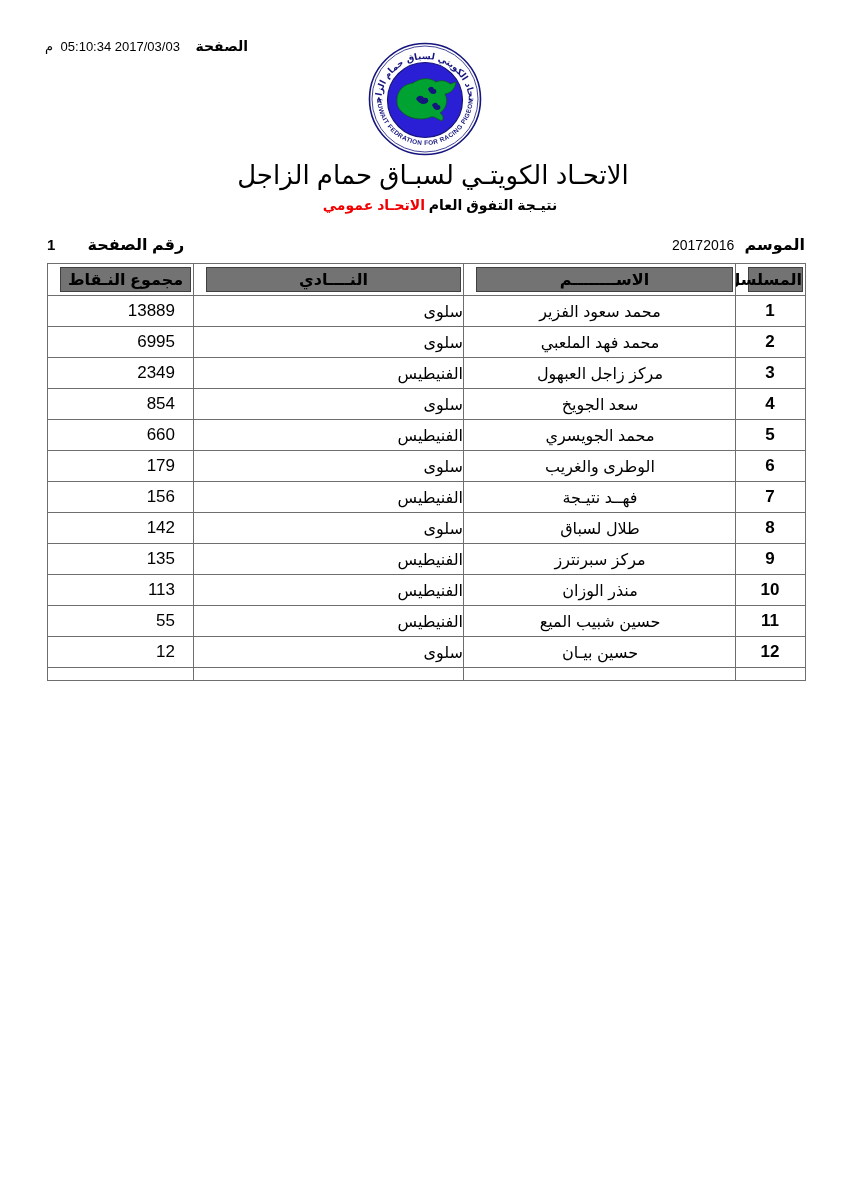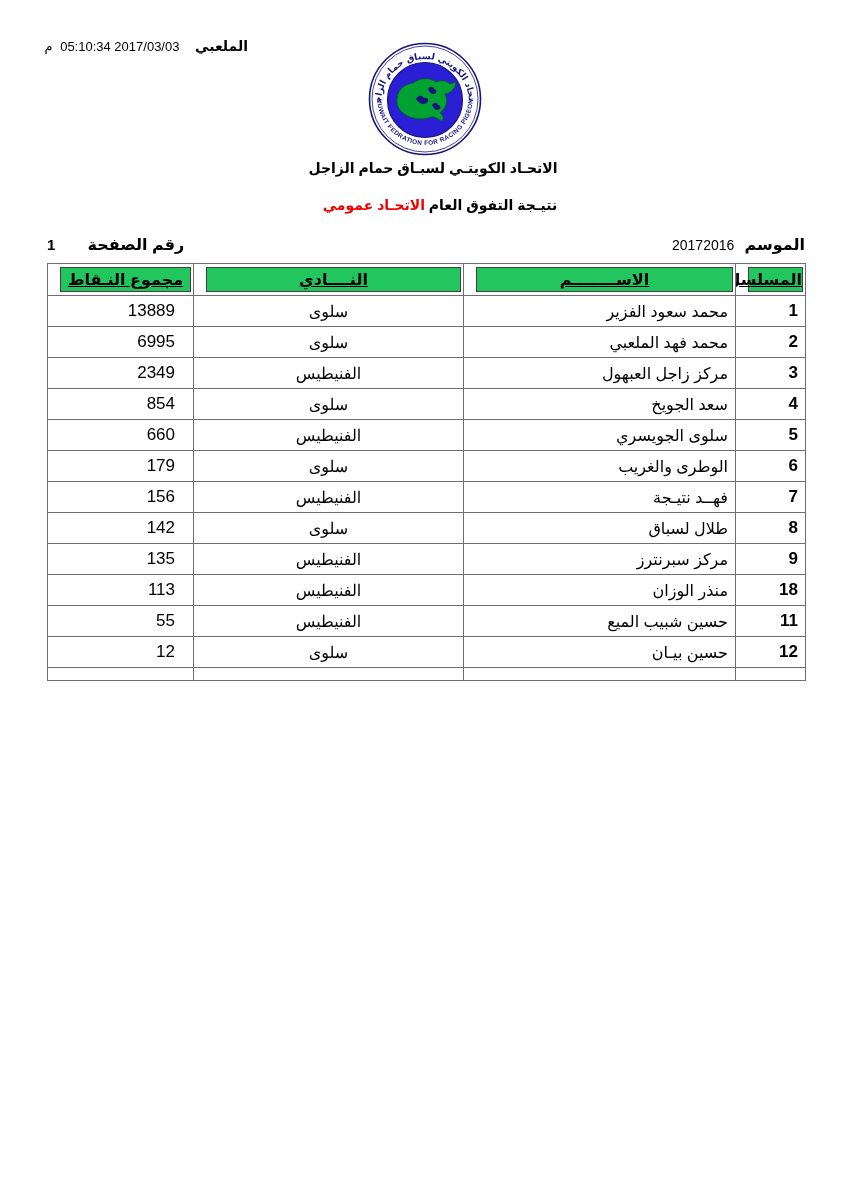--- a/index.html
+++ b/index.html
@@ -15,21 +15,21 @@
     direction:rtl; font-size:13px; white-space:nowrap;
   }
   .date-label { font-weight:bold; font-size:14px; margin-left:12px; }
   .date-value { direction:ltr; unicode-bidi:isolate; display:inline-block; margin-left:4px;text-align:center; }
   
   .logo-wrap { position:absolute; left:368px; top:42px; width:114px; height:114px; }
   
   .title-1 {
     position:absolute; top:160px; left:0; width:100%;
     text-align:center; direction:rtl;
-    font-weight:bold; font-size:14px;padding-left:18px;
+    font-weight:normal; font-size:26px;padding-left:18px;
   }
   .title-2 {
     position:absolute; top:197px; left:16px; width:100%;
     text-align:center; direction:rtl;
     font-weight:bold; font-size:14px;
   }
   .title-red { color:#f00000; }
   
   .meta-row {
     position:absolute; top:235px; left:47px; width:758px;
@@ -47,37 +47,37 @@
   }
   .report-table td, .report-table th {
     border:1px solid #6e6e6e; background:#fff; padding:0; vertical-align:middle;
     overflow:hidden; white-space:nowrap;
   }
   .hdr-row { height:32px; }
   .data-row { height:31px; }
   .empty-row { height:13px; }
   .hbox {
     margin:2px 2px 3px 12px; height:25px; line-height:24px;
-    background:#22c55e; border:1px solid #404040;
-    font-weight:bold; font-size:16px; text-align:center;text-decoration:underline;
+    background:#737373; border:1px solid #404040;
+    font-weight:bold; font-size:16px; text-align:center;
   }
   .hbox.serial-h { text-align:right; padding-left:2px; }
   td.serial-cell { font-weight:bold; text-align:right; padding-left:6px; font-size:17px; }
   td.name-cell   { text-align:right; padding-left:8px; }
-  td.club-cell   { text-align:center;font-family:Liberation Serif, serif; }
+  td.club-cell   { text-align:right; }
   td.points-cell { text-align:right; padding-left:9px; direction:ltr; font-size:17px; }
   
-  td.serial-cell, td.name-cell { padding-right:7px; }
+  td.serial-cell, td.name-cell { padding-right:7px;text-align:center; }
   td.points-cell { padding-right:18px; }
 </style>
 </head>
 <body>
 
 <div class="date-block">
-  <span class="date-label">الملعبي</span>
+  <span class="date-label">الصفحة</span>
   <span class="date-value">05:10:34 2017/03/03</span>
   <span class="date-meridiem">م</span>
 </div>
 
 <div class="logo-wrap">
   <svg width="114" height="114" viewBox="0 0 114 114">
     <defs>
       <path id="arcTop" d="M 13,61 A 44,44 0 0 1 101,61" fill="none"></path>
       <path id="arcBottom" d="M 9,55 A 48,48 0 0 0 105,55" fill="none"></path>
     </defs>
@@ -154,21 +154,21 @@
     <td class="points-cell">2349</td>
   </tr>
   <tr class="data-row">
     <td class="serial-cell">4</td>
     <td class="name-cell">سعد الجويخ</td>
     <td class="club-cell">سلوى</td>
     <td class="points-cell">854</td>
   </tr>
   <tr class="data-row">
     <td class="serial-cell">5</td>
-    <td class="name-cell">سلوى الجويسري</td>
+    <td class="name-cell">محمد الجويسري</td>
     <td class="club-cell">الفنيطيس</td>
     <td class="points-cell">660</td>
   </tr>
   <tr class="data-row">
     <td class="serial-cell">6</td>
     <td class="name-cell">الوطرى والغريب</td>
     <td class="club-cell">سلوى</td>
     <td class="points-cell">179</td>
   </tr>
   <tr class="data-row">
@@ -183,21 +183,21 @@
     <td class="club-cell">سلوى</td>
     <td class="points-cell">142</td>
   </tr>
   <tr class="data-row">
     <td class="serial-cell">9</td>
     <td class="name-cell">مركز سبرنترز</td>
     <td class="club-cell">الفنيطيس</td>
     <td class="points-cell">135</td>
   </tr>
   <tr class="data-row">
-    <td class="serial-cell">18</td>
+    <td class="serial-cell">10</td>
     <td class="name-cell">منذر الوزان</td>
     <td class="club-cell">الفنيطيس</td>
     <td class="points-cell">113</td>
   </tr>
   <tr class="data-row">
     <td class="serial-cell">11</td>
     <td class="name-cell">حسين شبيب الميع</td>
     <td class="club-cell">الفنيطيس</td>
     <td class="points-cell">55</td>
   </tr>

